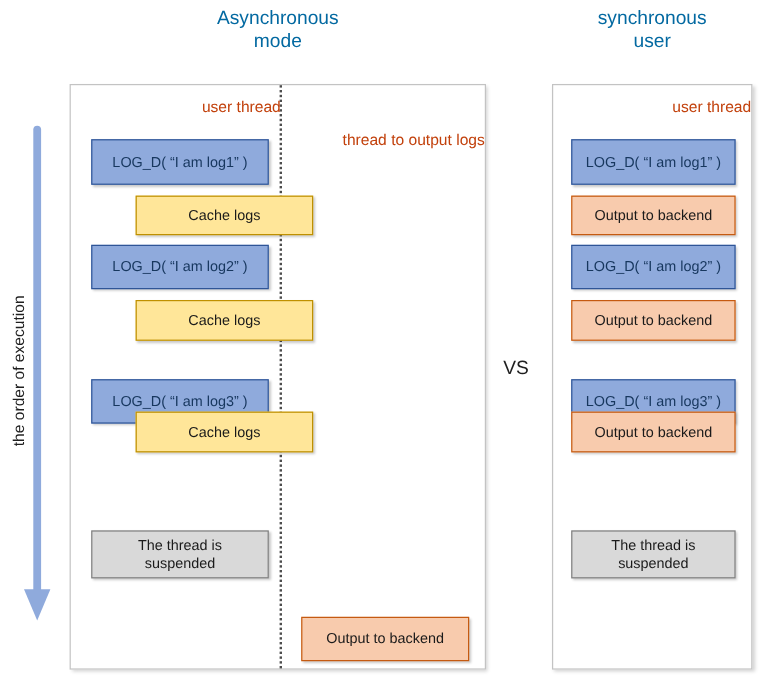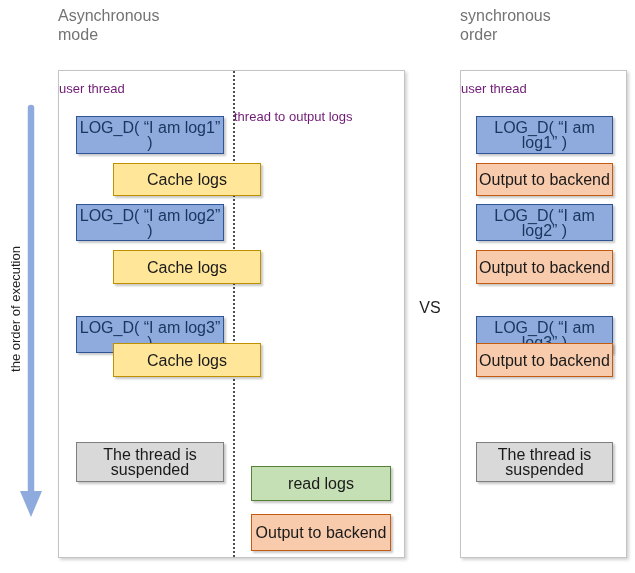--- a/index.html
+++ b/index.html
@@ -8,24 +8,25 @@
     width: 635px;
     height: 573px;
     background: #ffffff;
     font-family: "Liberation Sans", sans-serif;
     color: #1f1f1f;
     overflow: hidden;
   }
   .title {
     position: absolute;
     top: 6px;
+    text-align: center;
     font-size: 16px;
     line-height: 19px;
     white-space: pre-line;
-    color: #737373;
+    color: #0369a1;
   }
   .title-async { left: 58px; width: 347px; }
   .title-sync  { left: 460px; width: 167px; }
 
   .panel {
     position: absolute;
     top: 70px;
     height: 488px;
     background: #ffffff;
     border: 1px solid #c3c3c3;
@@ -40,36 +41,36 @@
     left: 174px;
     top: 0;
     height: 100%;
     width: 0;
     border-left: 2px dotted #4d4d4d;
   }
 
   .col-header {
     position: absolute;
     top: 10px;
-    text-align: left;
+    text-align: right;
     font-size: 13px;
-    color: #701a75;
+    color: #c2410c;
   }
   .hdr-user-async { left: 0; width: 175px; }
   .hdr-output     { left: 175px; width: 170px; margin-top: 28px; }
   .hdr-user-sync  { left: 0; width: 100%; }
 
   .box {
     position: absolute;
     box-sizing: border-box;
     display: flex;
     align-items: center;
     justify-content: center;
     text-align: center;
-    font-size: 16px;
+    font-size: 12px;
     line-height: 15px;
     white-space: pre-line;
     border: 1px solid transparent;
     box-shadow: 1.5px 1.5px 2px rgba(0,0,0,0.22);
     color: #1a1a1a;
   }
   .col1 { left: 17px; width: 148px; }
   .col2 { left: 192px; width: 140px; }
   .colR { left: 15px; width: 137px; }
 
@@ -140,21 +141,21 @@
   }
 </style>
 </head>
 <body>
 
 <div class="canvas">
 
   <div class="title title-async">Asynchronous
 mode</div>
   <div class="title title-sync">synchronous
-order</div>
+user</div>
 
   <svg class="exec-arrow" viewBox="0 0 24 418">
     <line x1="12" y1="5" x2="12" y2="390" stroke-width="6.5" stroke-linecap="round"></line>
     <polygon points="1,388 23,388 12,414"></polygon>
   </svg>
   <div class="exec-label">the order of execution</div>
 
   <div class="panel panel-async">
     <div class="divider"></div>
     <div class="col-header hdr-user-async">user thread</div>
@@ -162,21 +163,20 @@
 
     <div class="box box-log col1 row1">LOG_D( “I am log1” )</div>
     <div class="box box-cache col1 row2">Cache logs</div>
     <div class="box box-log col1 row3">LOG_D( “I am log2” )</div>
     <div class="box box-cache col1 row4">Cache logs</div>
     <div class="box box-log col1 row5">LOG_D( “I am log3” )</div>
     <div class="box box-cache col1 row6">Cache logs</div>
     <div class="box box-suspended col1 row7">The thread is
 suspended</div>
 
-    <div class="box box-read col2 rowA">read logs</div>
     <div class="box box-output col2 rowB">Output to backend</div>
   </div>
 
   <div class="vs">VS</div>
 
   <div class="panel panel-sync">
     <div class="col-header hdr-user-sync">user thread</div>
 
     <div class="box box-log colR row1">LOG_D( “I am log1” )</div>
     <div class="box box-output colR row2">Output to backend</div>

